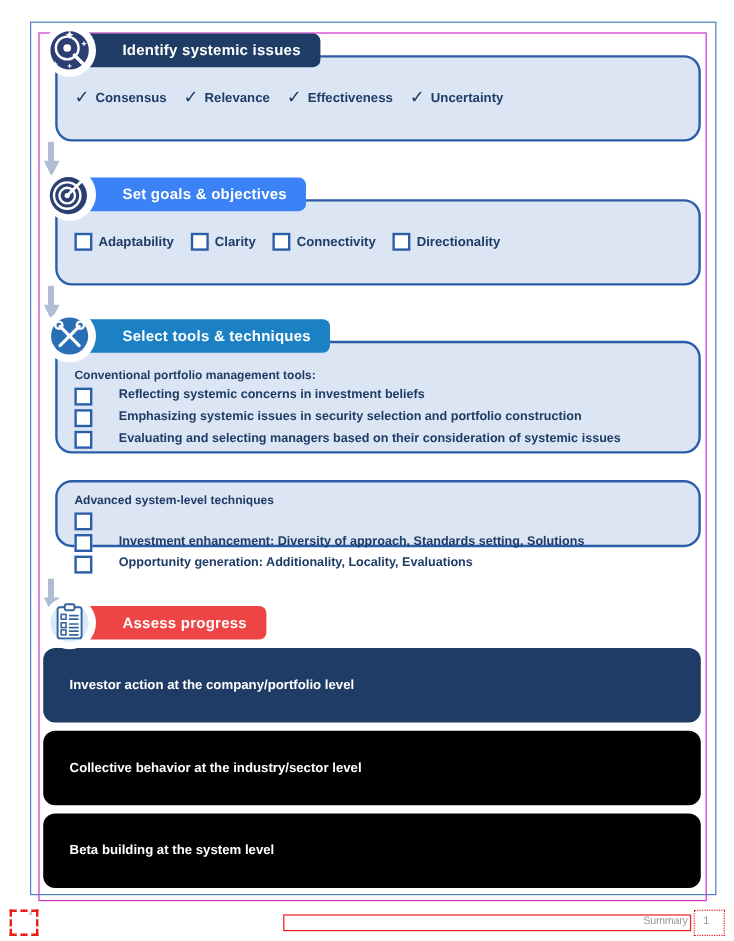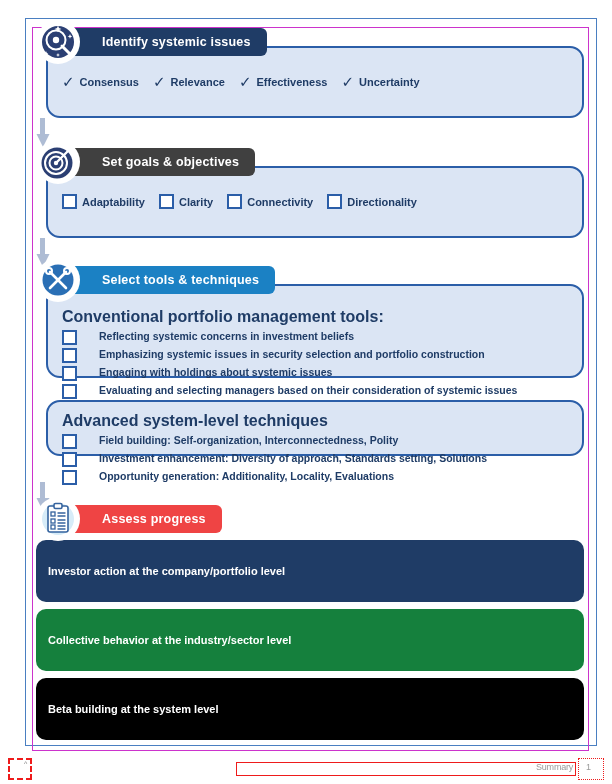--- a/index.html
+++ b/index.html
@@ -29,21 +29,21 @@
 
   .pill{
     position:absolute;left:28px;top:0;height:28px;
     border-radius:6px 6px 6px 6px;
     display:flex;align-items:center;
     padding:0 16px 0 38px;
     color:#ffffff;font-size:12.5px;font-weight:600;letter-spacing:.2px;
     white-space:nowrap;z-index:3;
   }
   .pill.navy{background:#1f3c66;}
-  .pill.blue{background:#404040;}
+  .pill.blue{background:#3b82f6;}
   .pill.bright{background:#1b81c4;}
   .pill.light{background:#ef4444;justify-content:center;}
 
   .badge{
     position:absolute;left:0;top:-8px;width:44px;height:44px;border-radius:50%;
     background:#ffffff;z-index:4;
     display:flex;align-items:center;justify-content:center;
     box-shadow:0 0 0 0 rgba(0,0,0,0);
   }
   .badge svg{display:block;}
@@ -63,39 +63,39 @@
   }
   .inline-item{display:flex;align-items:center;gap:5px;margin-right:8px;}
   .tick{color:#1f3c66;font-size:15px;font-weight:700;line-height:1;}
   .box{
     width:11px;height:11px;border:2px solid #2b5ea8;background:#ffffff;
     display:inline-block;flex:none;
   }
 
   
   .list-title{
-    color:#1f3c66;font-size:16px;font-weight:700;margin-bottom:3px;
+    color:#1f3c66;font-size:10px;font-weight:700;margin-bottom:3px;
   }
   .list-row{
     display:flex;align-items:flex-start;gap:22px;
     color:#1f3c66;font-size:10.5px;font-weight:700;line-height:14px;
     margin-bottom:2px;
   }
   .list-row .box{margin-top:1px;}
   .list-row .reg{font-weight:600;}
 
   
   .bar{
     position:absolute;left:36px;width:548px;height:62px;
     border-radius:10px;display:flex;align-items:center;
-    padding-left:12px;box-sizing:border-box;
+    padding-left:22px;box-sizing:border-box;
     color:#ffffff;font-size:11px;font-weight:700;
   }
   .bar.d1{background:#1f3c66;}
-  .bar.d2{background:#15803d;}
+  .bar.d2{background:#000000;}
   .bar.d3{background:#000000;}
 
   
   .arrow{position:absolute;left:36px;width:14px;}
   .arrow svg{display:block;}
 
   
   #footer-left-marker{
     position:absolute;left:8px;top:758px;width:24px;height:22px;
     border:2px dashed #ee1b1b;box-sizing:border-box;
@@ -231,24 +231,20 @@
         <div class="list-row">
           <span class="box"></span>
           <span><b>Reflecting systemic concerns in investment beliefs</b></span>
         </div>
         <div class="list-row">
           <span class="box"></span>
           <span><b>Emphasizing systemic issues in security selection and portfolio construction</b></span>
         </div>
         <div class="list-row">
           <span class="box"></span>
-          <span><b>Engaging with holdings about systemic issues</b></span>
-        </div>
-        <div class="list-row">
-          <span class="box"></span>
           <span><b>Evaluating and selecting managers based on their consideration of systemic issues</b></span>
         </div>
       </div>
     </div>
     <div class="pill bright">
       <span>Select tools &amp; techniques</span>
     </div>
     <div class="badge">
       <svg width="42" height="42" viewBox="0 0 42 42">
         <circle cx="21" cy="21" r="20" fill="#ffffff"></circle>
@@ -262,23 +258,20 @@
       </svg>
     </div>
   </div>
 
   <div class="step" style="top:400px;">
     <div class="panel" style="top:0;height:56px;">
       <div class="panel-inner" style="padding-top:10px;">
         <div class="list-title">Advanced system-level techniques</div>
         <div class="list-row">
           <span class="box"></span>
-          <span>
-            <b>Field building:</b><span class="reg"> Self-organization, Interconnectedness, Polity</span>
-          </span>
         </div>
         <div class="list-row">
           <span class="box"></span>
           <span>
             <b>Investment enhancement:</b><span class="reg"> Diversity of approach, Standards setting, Solutions</span>
           </span>
         </div>
         <div class="list-row">
           <span class="box"></span>
           <span>

